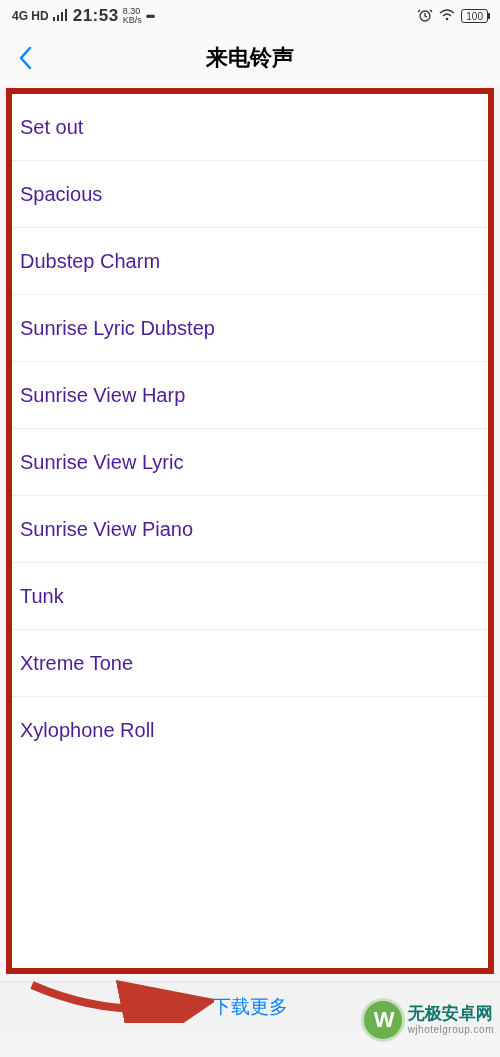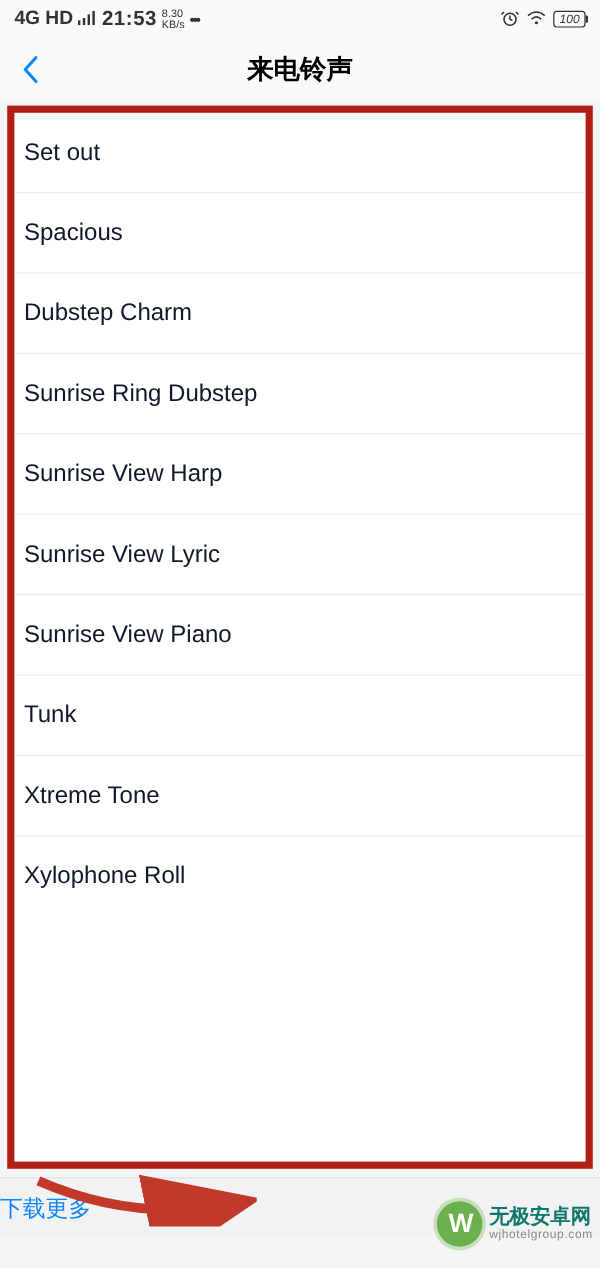--- a/index.html
+++ b/index.html
@@ -16,25 +16,25 @@
       display: flex;
       justify-content: space-between;
       align-items: center;
       padding: 0 12px;
       background: #fafafa;
       font-size: 13px;
       color: #333;
     }
     .status-left { display: flex; align-items: center; gap: 4px; }
     .status-right { display: flex; align-items: center; gap: 6px; }
-    .signal { display: inline-block; font-size: 16px; font-weight: bold; }
+    .signal { display: inline-block; font-size: 12px; font-weight: bold; }
     .time { font-size: 17px; font-weight: 600; letter-spacing: 0.5px; }
     .kbs { font-size: 9px; line-height: 9px; display: inline-block; }
     .dots { letter-spacing: -2px; }
-    .battery-box { border: 1px solid #333; border-radius: 3px; padding: 0 4px; font-size: 10px; display: flex; align-items: center; height: 14px; position: relative; font-style: italic; }
+    .battery-box { border: 1px solid #333; border-radius: 3px; padding: 0 4px; font-size: 10px; display: flex; align-items: center; height: 14px; position: relative; }
     .battery-box::after { content: ''; position: absolute; right: -3px; top: 3px; width: 2px; height: 6px; background: #333; border-radius: 0 1px 1px 0; }
     .nav-header {
       height: 52px;
       display: flex;
       align-items: center;
       background: #fafafa;
       position: relative;
     }
     .back-arrow {
       width: 50px;
@@ -62,34 +62,34 @@
       overflow: hidden;
     }
     .list-item {
       height: 67px;
       border-bottom: 1px solid #ededed;
       display: flex;
       align-items: center;
       justify-content: space-between;
       padding: 0 14px 0 8px;
       font-size: 20px;
-      color: #0f172a;
+      color: #4c1d95;
       cursor: pointer;
     }
     .list-item:last-child { border-bottom: none; }
     .check { color: #0a84ff; font-size: 22px; font-weight: bold; }
     .download-bar {
       position: absolute;
       bottom: 26px;
       left: 0;
       right: 0;
       height: 50px;
       display: flex;
       align-items: center;
-      justify-content: flex-start;
+      justify-content: center;
       background: #f2f2f2;
       border-top: 1px solid #e0e0e0;
     }
     .download-link {
       color: #0a84ff;
       font-size: 19px;
       cursor: pointer;
     }
     .arrow-annotation {
       position: absolute;
@@ -174,21 +174,21 @@
       <div class="list-item">
         <span>Set out</span>
       </div>
       <div class="list-item">
         <span>Spacious</span>
       </div>
       <div class="list-item">
         <span>Dubstep Charm</span>
       </div>
       <div class="list-item">
-        <span>Sunrise Ring Dubstep</span>
+        <span>Sunrise Lyric Dubstep</span>
       </div>
       <div class="list-item">
         <span>Sunrise View Harp</span>
       </div>
       <div class="list-item">
         <span>Sunrise View Lyric</span>
       </div>
       <div class="list-item">
         <span>Sunrise View Piano</span>
       </div>

